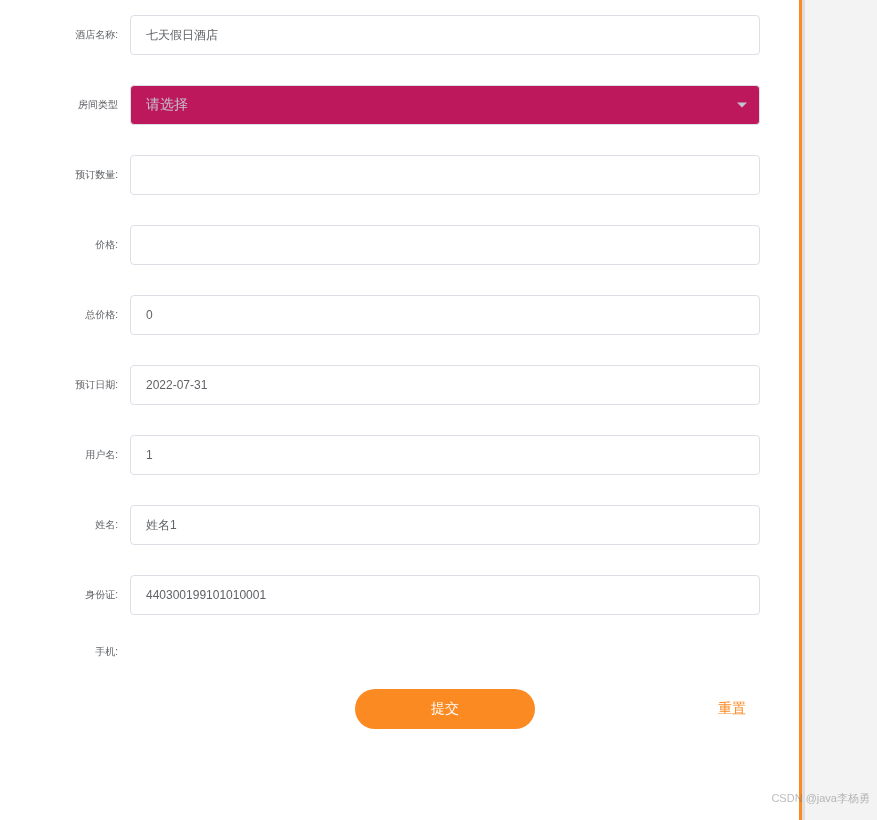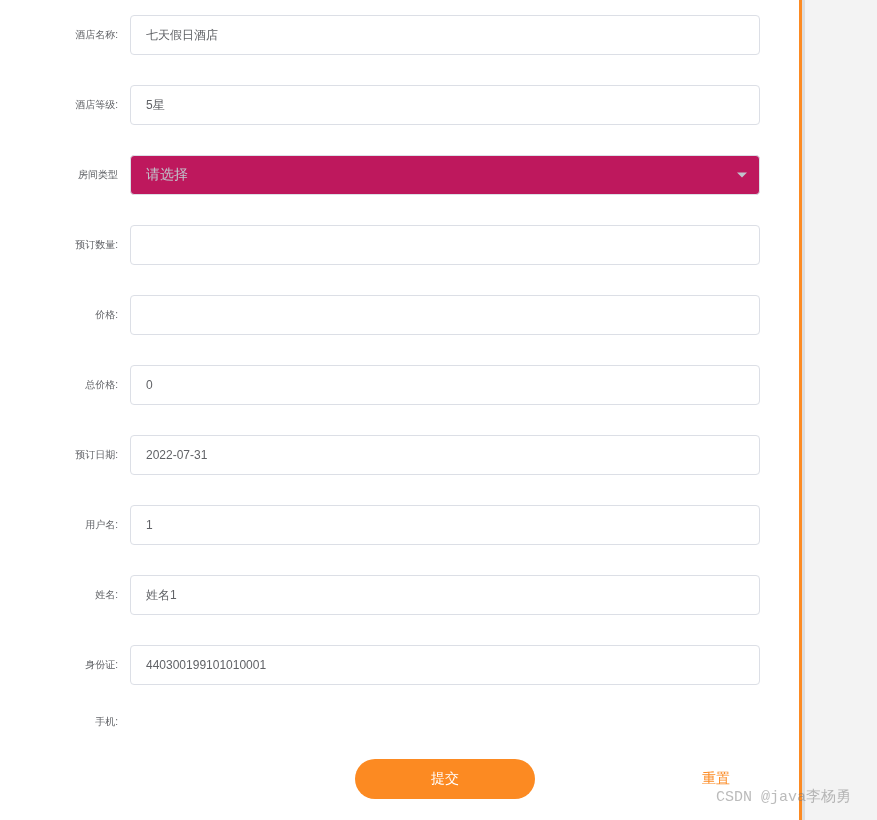--- a/index.html
+++ b/index.html
@@ -87,21 +87,21 @@
       height: 40px;
       background: #fc8a22;
       color: #fff;
       border: none;
       border-radius: 20px;
       font-size: 14px;
       cursor: pointer;
     }
     .btn-reset {
       position: absolute;
-      right: 30px;
+      right: 14px;
       color: #fc8a22;
       font-size: 14px;
       background: none;
       border: none;
       cursor: pointer;
     }
     .sidebar-stripe {
       position: absolute;
       right: 72px;
       top: 0;
@@ -112,45 +112,39 @@
     .right-panel {
       position: absolute;
       right: 0;
       top: 0;
       width: 72px;
       height: 100%;
       background: #f3f3f3;
     }
     .watermark {
       position: absolute;
-      right: 26px;
+      right: 7px;
       bottom: 14px;
-      font-size: 15px;
+      font-size: 11px;
       color: rgba(120, 120, 120, 0.5);
-      font-family: Liberation Mono, monospace;
+      font-family: Liberation Sans, sans-serif;
     }
   </style>
 </head>
 <body>
 
 <div class="form-container">
 
   <div class="form-row">
     <div class="form-label">酒店名称:</div>
     <div class="form-input-wrapper">
       <input class="form-input" type="text" value="七天假日酒店" style="">
     </div>
   </div>
 
-  <div class="form-row">
-    <div class="form-label">酒店等级:</div>
-    <div class="form-input-wrapper">
-      <input class="form-input" type="text" value="5星" style="">
-    </div>
-  </div>
 
   <div class="form-row">
     <div class="form-label">房间类型</div>
     <div class="form-input-wrapper" style="position:relative;">
       <div class="form-select">
         <span>请选择</span>
         <span class="select-arrow"></span>
       </div>
     </div>
   </div>

